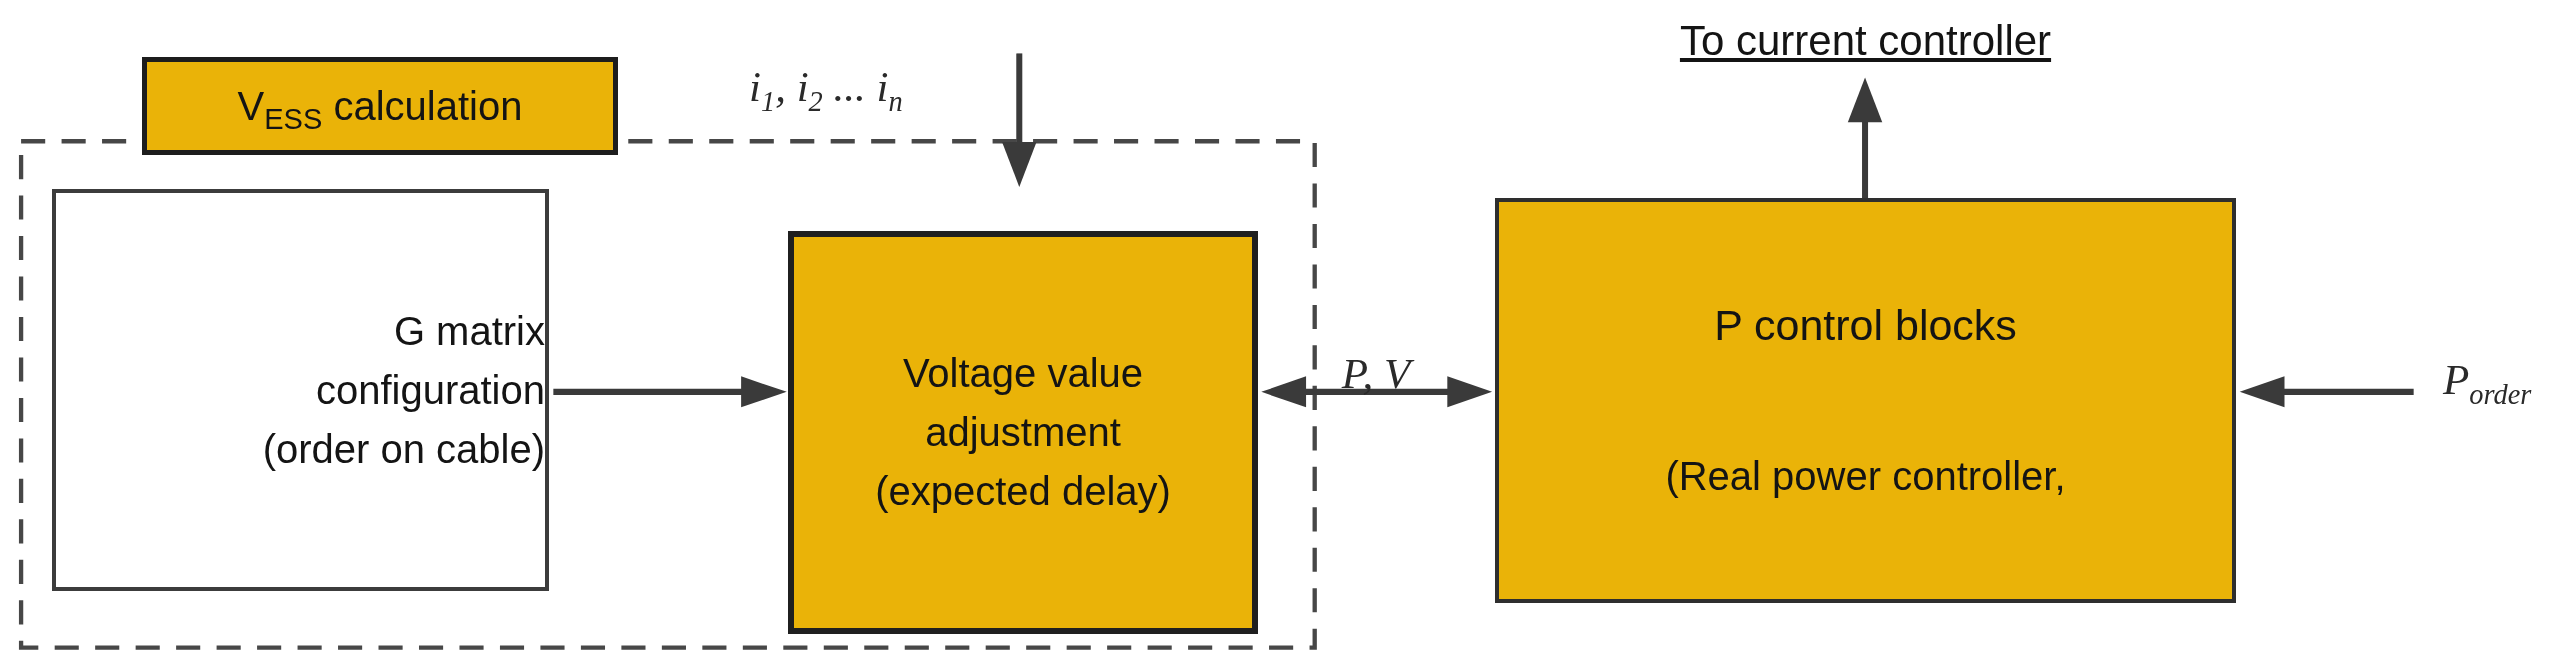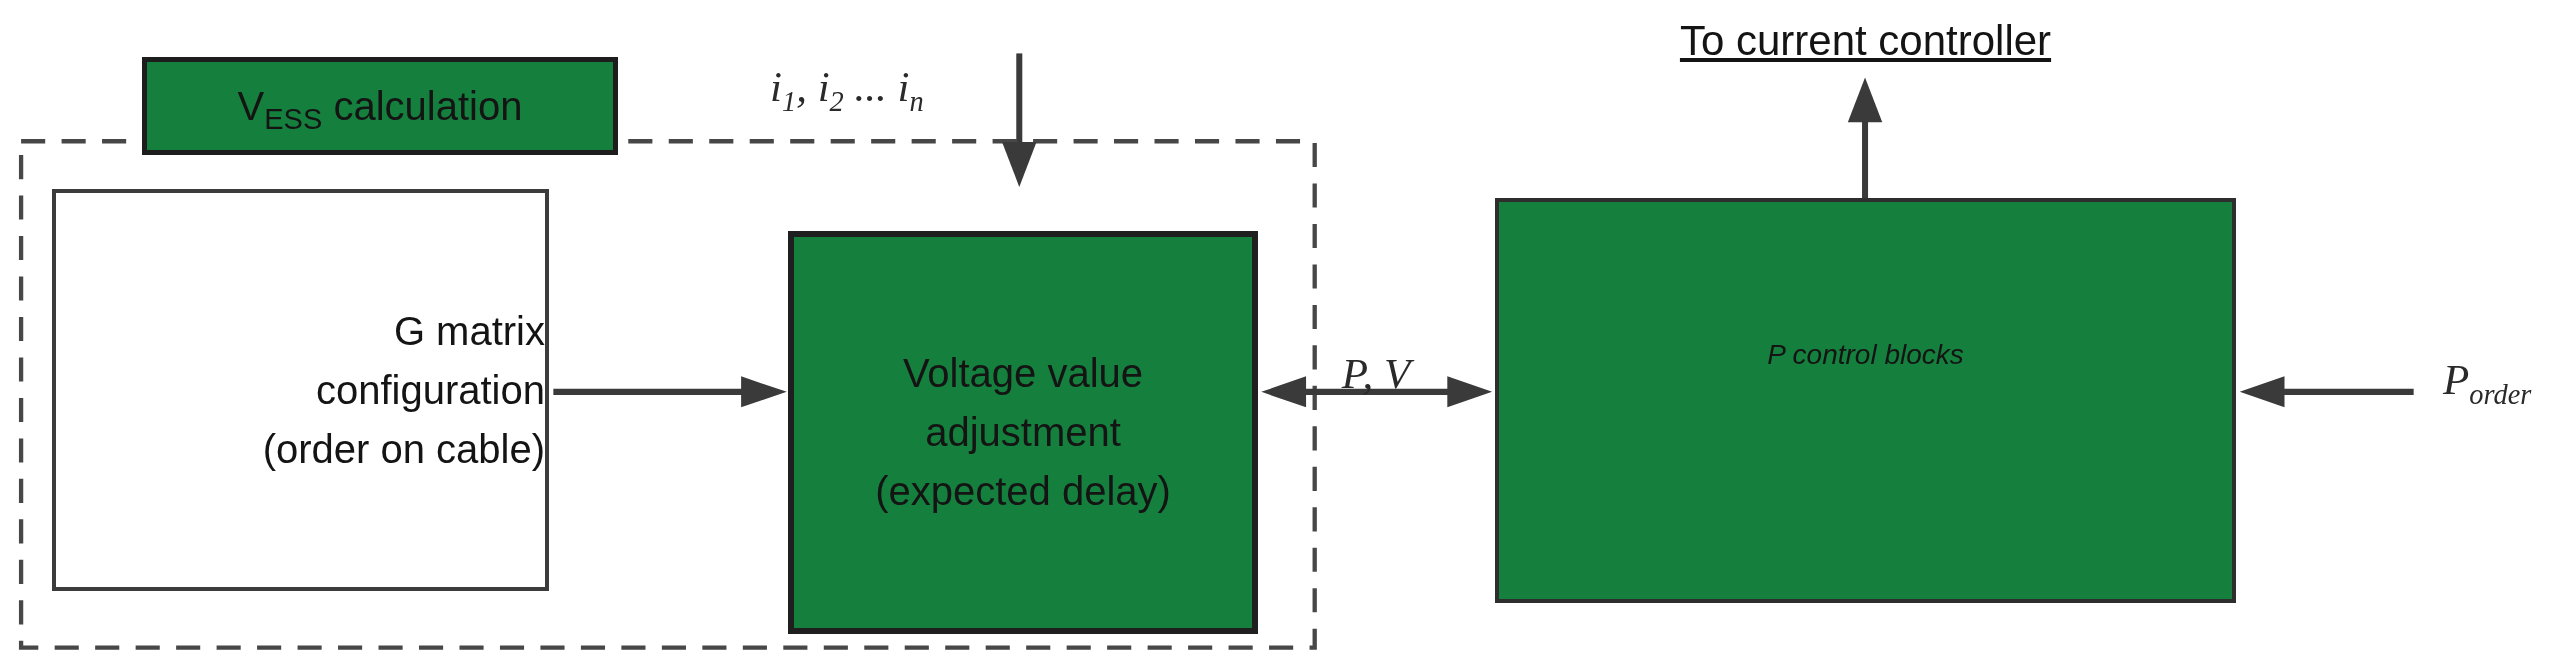--- a/index.html
+++ b/index.html
@@ -12,21 +12,21 @@
     overflow:hidden;
   }
   #connector-layer{position:absolute;left:0;top:0;width:2576px;height:658px;}
   .box{
     position:absolute;
     box-sizing:border-box;
     display:flex;flex-direction:column;
     align-items:center;justify-content:center;
     text-align:center;
   }
-  .gray-fill{background:#15803d;}
+  .gray-fill{background:#eab308;}
   .white-fill{background:#ffffff;}
   .box-line{font-size:40px;line-height:59px;white-space:nowrap;}
   
   #vess-label-box{
     left:142px;top:57px;width:476px;height:98px;
     border:5.2px solid #1d1d1d;
     font-size:40px;
   }
   #vess-label-box sub{font-size:29px;line-height:0;}
   
@@ -39,33 +39,33 @@
   #voltage-box{
     left:788px;top:191px;width:470px;height:403px;
     border:6px solid #1f1f1f;
     margin-top:40px;
   }
   
   #p-box{
     left:1495px;top:198px;width:741px;height:405px;
     border:4.3px solid #2e2e2e;
   }
-  #p-box .p-title{font-size:28px;line-height:59px;margin-bottom:92px;white-space:nowrap;font-style:italic;}
+  #p-box .p-title{font-size:43px;line-height:59px;margin-bottom:92px;white-space:nowrap;}
   #p-box .p-note .box-line{line-height:58px;}
   
   .math-label{
     position:absolute;
     font-family:"Liberation Serif", serif;
     font-style:italic;
     font-size:43px;
     color:#2a2a2a;
     white-space:nowrap;
   }
   .math-label sub{font-size:28.4px;line-height:0;}
-  #currents-label{left:770px;top:62px;font-family:Liberation Serif, serif;}
+  #currents-label{left:749px;top:62px;font-family:Liberation Serif, serif;}
   #pv-label{left:1320px;top:349px;width:112px;text-align:center;}
   #porder-label{left:2443px;top:355px;}
   
   #tcc-label{
     position:absolute;left:1590px;top:17px;width:551px;
     text-align:center;font-size:42px;white-space:nowrap;text-decoration:underline;
   }
 </style>
 </head>
 <body>
@@ -117,20 +117,21 @@
 
   <div class="box gray-fill" id="voltage-box">
     <div class="box-line">Voltage value</div>
     <div class="box-line">adjustment</div>
     <div class="box-line">(expected delay)</div>
   </div>
 
   <div class="box gray-fill" id="p-box">
     <div class="p-title">P control blocks</div>
     <div class="p-note">
+      <div class="box-line">(Real power controller,</div>
     </div>
   </div>
 
   <div class="math-label" id="currents-label">
     <span>i</span><sub>1</sub><span>, </span><span>i</span><sub>2</sub><span> ... </span><span>i</span><sub>n</sub>
   </div>
 
   <div class="math-label" id="pv-label">P, V</div>
 
   <div id="tcc-label">To current controller</div>

